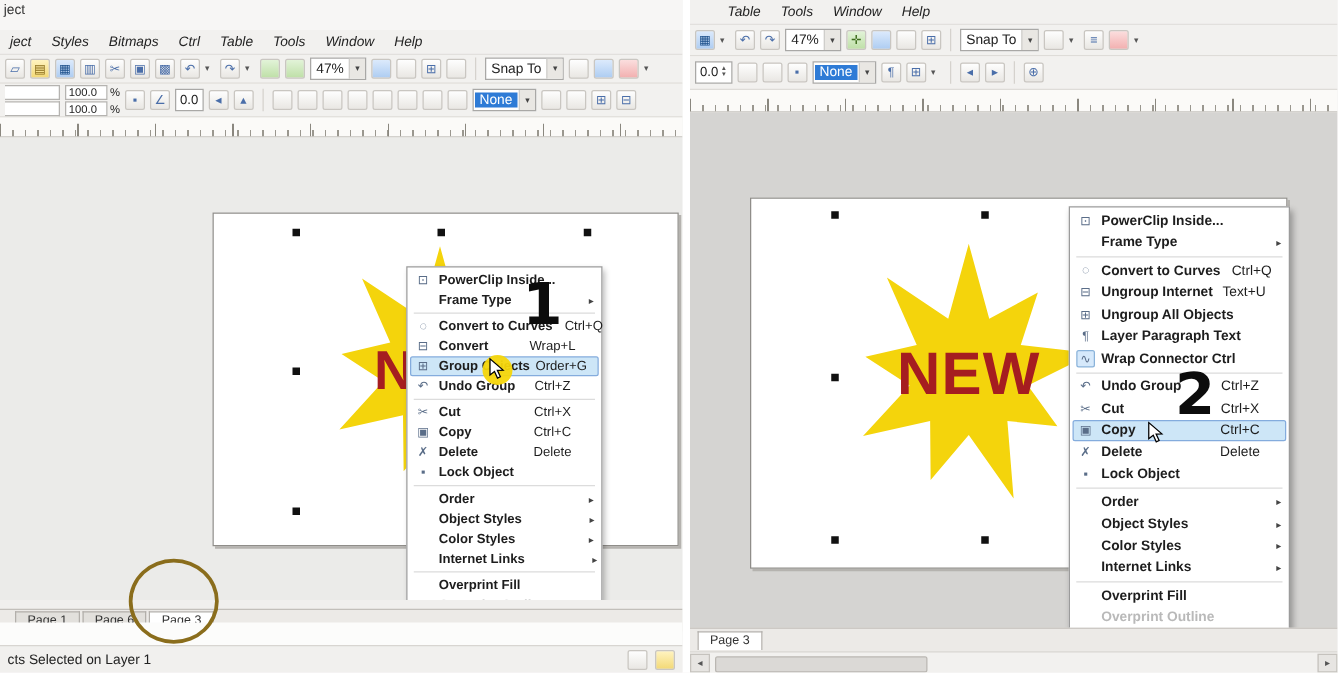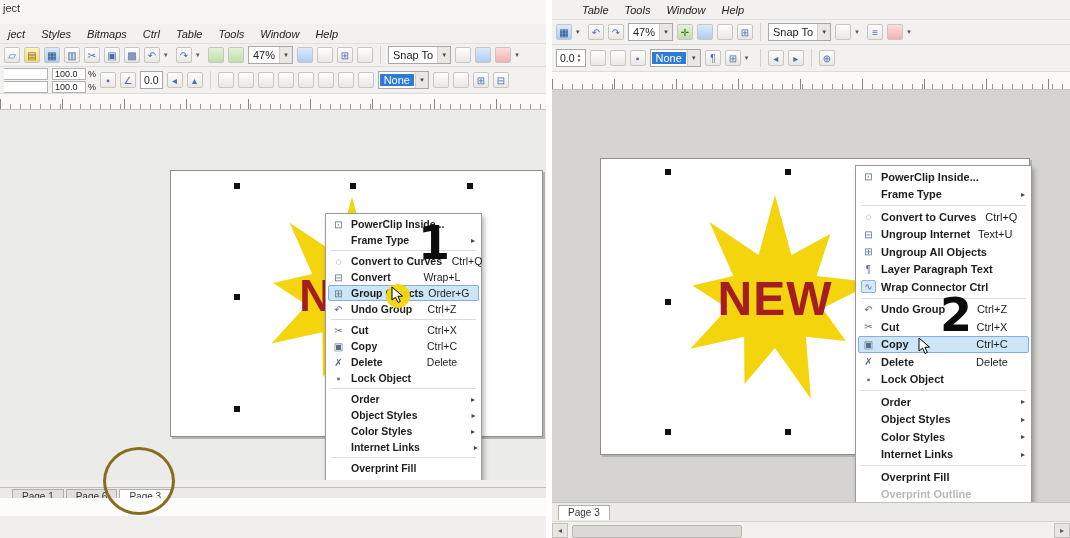--- a/index.html
+++ b/index.html
@@ -306,20 +306,27 @@
       <div class="handle" style="left: 350px; top: 296px;"></div>
       <div class="handle" style="left: 467px; top: 296px;"></div>
     </div>
 
   <div class="tabstrip" id="tabs-left">
       <div class="ptab">Page 1</div>
       <div class="ptab">Page 6</div>
       <div class="ptab act">Page 3</div>
     </div>
   <div class="gaprow"></div>
+  <div class="statusbar">
+    <span>cts Selected on Layer 1</span>
+    <span class="sticons">
+      <span class="chip"></span>
+      <span class="chip cy"></span>
+    </span>
+  </div>
   <div class="ring" style="left:103px;top:447px;"></div>
 </div>
 
 <div class="panel" id="panel-right">
   <div class="menubar">
       <div class="mb-item">Table</div>
       <div class="mb-item">Tools</div>
       <div class="mb-item">Window</div>
       <div class="mb-item">Help</div>
     </div>

